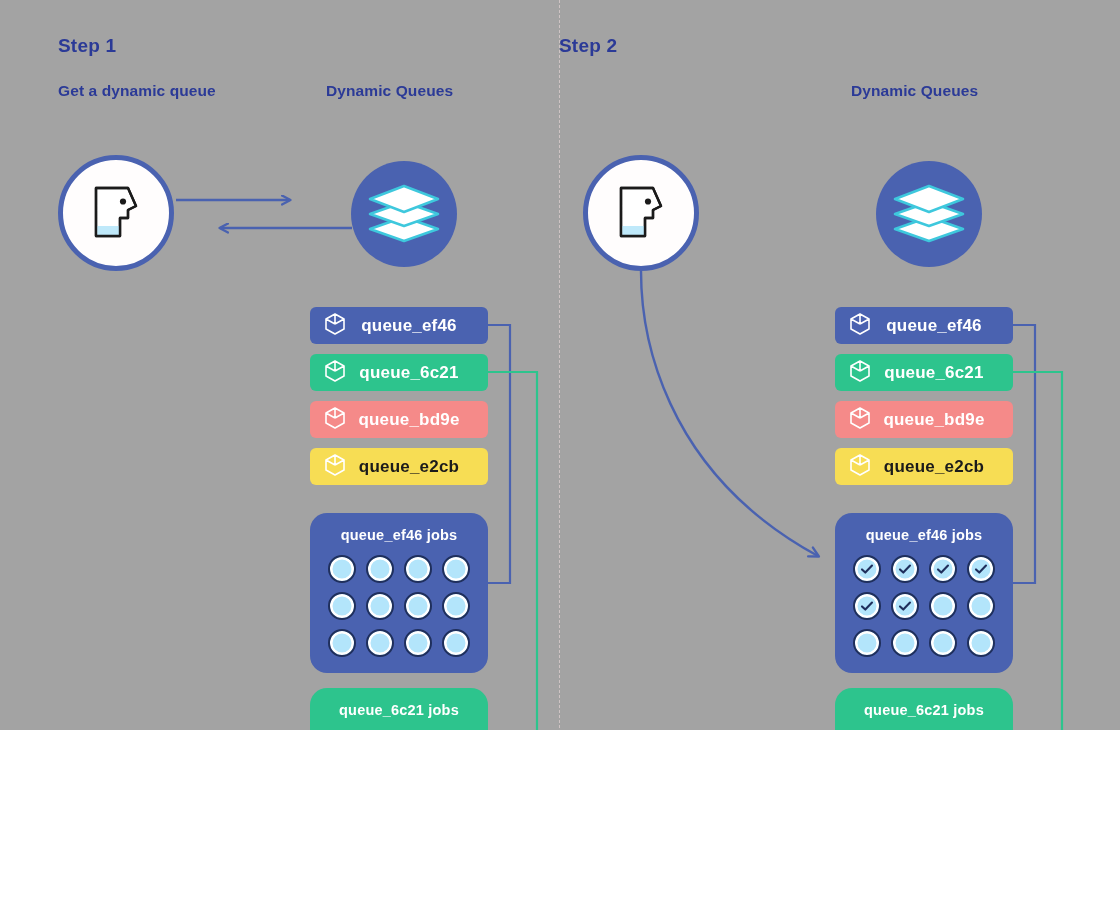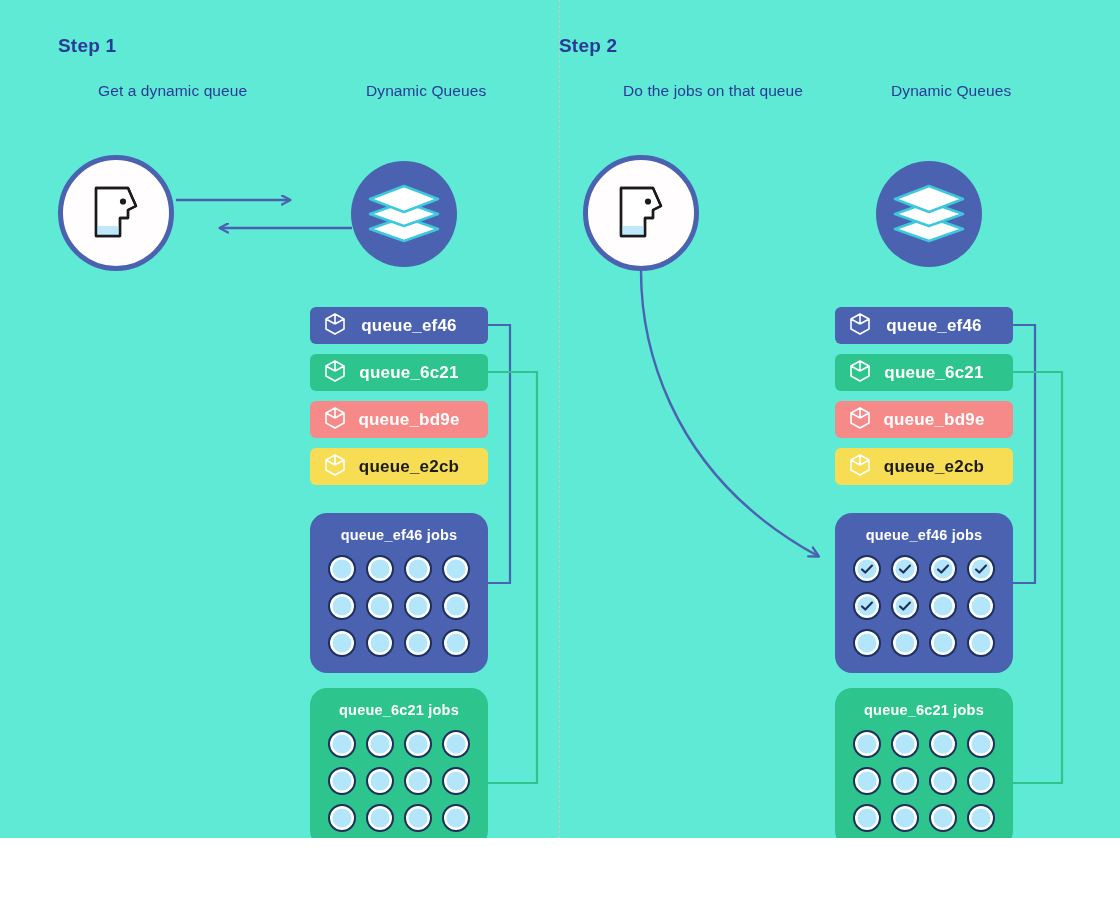--- a/index.html
+++ b/index.html
@@ -6,47 +6,46 @@
     margin: 0;
     padding: 0;
     background: #ffffff;
   }
   body {
     font-family: "Liberation Sans", sans-serif;
   }
   #canvas {
     position: relative;
     width: 1120px;
-    height: 838px;
-    background: #5eead4;
+    height: 730px;
+    background: #a3a3a3;
     overflow: hidden;
   }
   .divider {
     position: absolute;
     left: 559px;
     top: 0px;
     width: 0px;
     height: 923px;
     border-left: 1.5px dashed #cfc4c4;
   }
   .step-title {
     position: absolute;
     font-size: 19px;
     font-weight: bold;
     color: #2b3a97;
     letter-spacing: 0.2px;
   }
   .col-label {
     position: absolute;
     font-size: 15.5px;
-    font-weight: normal;
+    font-weight: bold;
     color: #2b3a97;
     line-height: 22px;
     letter-spacing: 0.1px;
-    margin-left: 40px;
   }
   
   .avatar-circle {
     position: absolute;
     width: 116px;
     height: 116px;
     border-radius: 50%;
     background: #fffdfd;
     border: 5px solid #4a62b0;
     box-sizing: border-box;
@@ -220,21 +219,20 @@
         <div class="job-dot"></div>
         <div class="job-dot"></div>
         <div class="job-dot"></div>
         <div class="job-dot"></div>
         <div class="job-dot"></div>
         <div class="job-dot"></div>
       </div>
   </div>
 
   <div class="step-title" style="left:559px; top:35px;">Step 2</div>
-  <div class="col-label" style="left:583px; top:80px; width:190px;">Do the jobs on that queue</div>
   <div class="col-label" style="left:851px; top:80px; width:220px;">Dynamic Queues</div>
 
   <div class="avatar-circle" style="left:583px; top:155px;">
     <span>
       <svg width="52" height="58" viewBox="0 0 52 58">
         <path d="M6 4 H38 L46 22 L38 26 L38 34 L30 34 L30 52 H6 Z" fill="#ffffff" stroke="#1b1b1b" stroke-width="2.4" stroke-linejoin="round"></path>
         <path d="M7.2 42 H29 V51 H7.2 Z" fill="#bfe9fa"></path>
         <path d="M6 4 H38 L46 22 L38 26 L38 34 L30 34 L30 52 H6 Z" fill="none" stroke="#1b1b1b" stroke-width="2.4" stroke-linejoin="round"></path>
         <circle cx="33" cy="17.5" r="3.1" fill="#1b1b1b"></circle>
       </svg>

